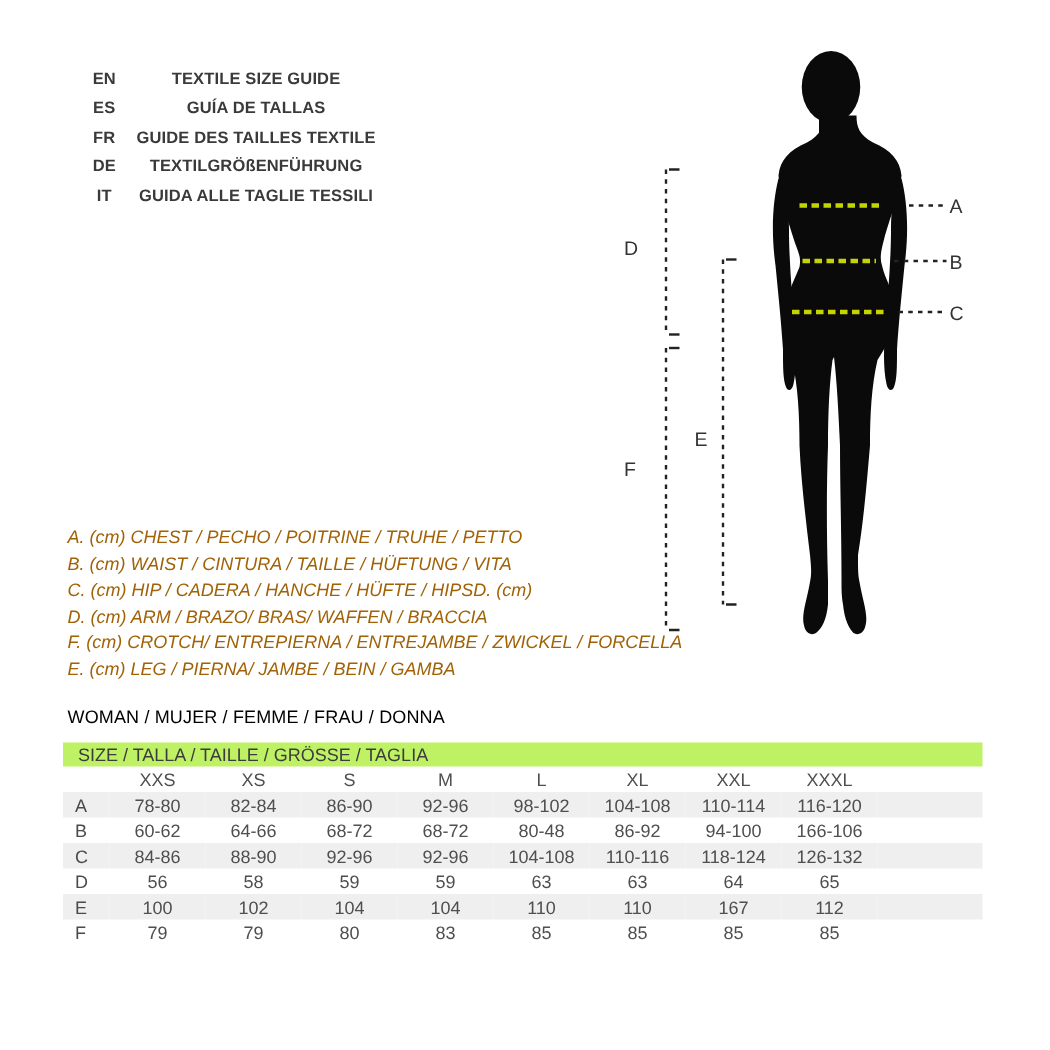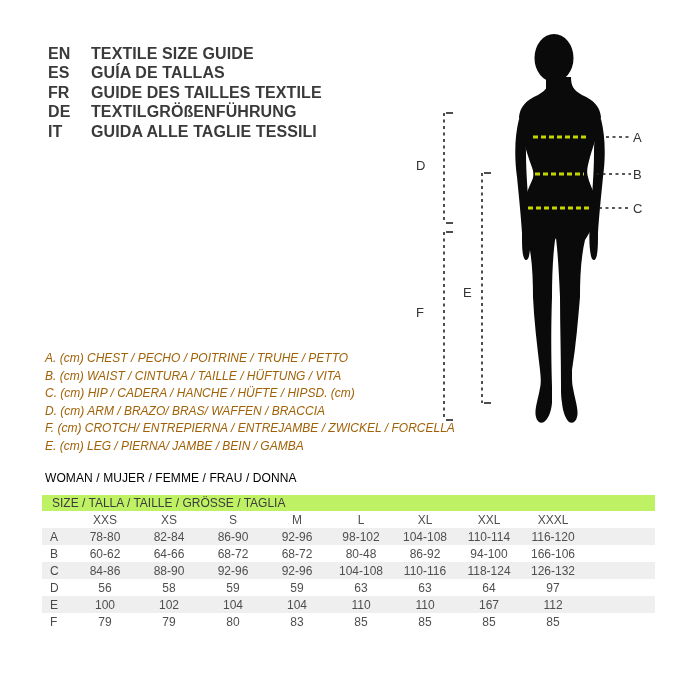--- a/index.html
+++ b/index.html
@@ -4,21 +4,21 @@
 <style>
   html,body{margin:0;padding:0;}
   body{
     width:700px;height:700px;position:relative;background:#ffffff;
     font-family:"Liberation Sans",sans-serif;color:#3d3d3d;overflow:hidden;
   }
   
   .lang-block{
     position:absolute;left:48px;top:44px;
     display:grid;grid-template-columns:43px auto;
-    font-size:16px;font-weight:bold;line-height:19.4px;letter-spacing:.1px;color:#3a3a3a;
+    font-size:11px;font-weight:bold;line-height:19.4px;letter-spacing:.1px;color:#3a3a3a;text-align:center;
   }
   
   .legend-block{
     position:absolute;left:45px;top:350px;
     font-size:12px;line-height:17.6px;letter-spacing:0;color:#a16207;white-space:nowrap;font-style:italic;
   }
   
   .gender-line{
     position:absolute;left:45px;top:471px;
     font-size:12px;color:#000000;letter-spacing:.1px;
@@ -231,21 +231,21 @@
     </tr>
     <tr>
       <td class="key-cell">D</td>
       <td>56</td>
       <td>58</td>
       <td>59</td>
       <td>59</td>
       <td>63</td>
       <td>63</td>
       <td>64</td>
-      <td>97</td>
+      <td>65</td>
       <td></td>
     </tr>
     <tr class="stripe">
       <td class="key-cell">E</td>
       <td>100</td>
       <td>102</td>
       <td>104</td>
       <td>104</td>
       <td>110</td>
       <td>110</td>

